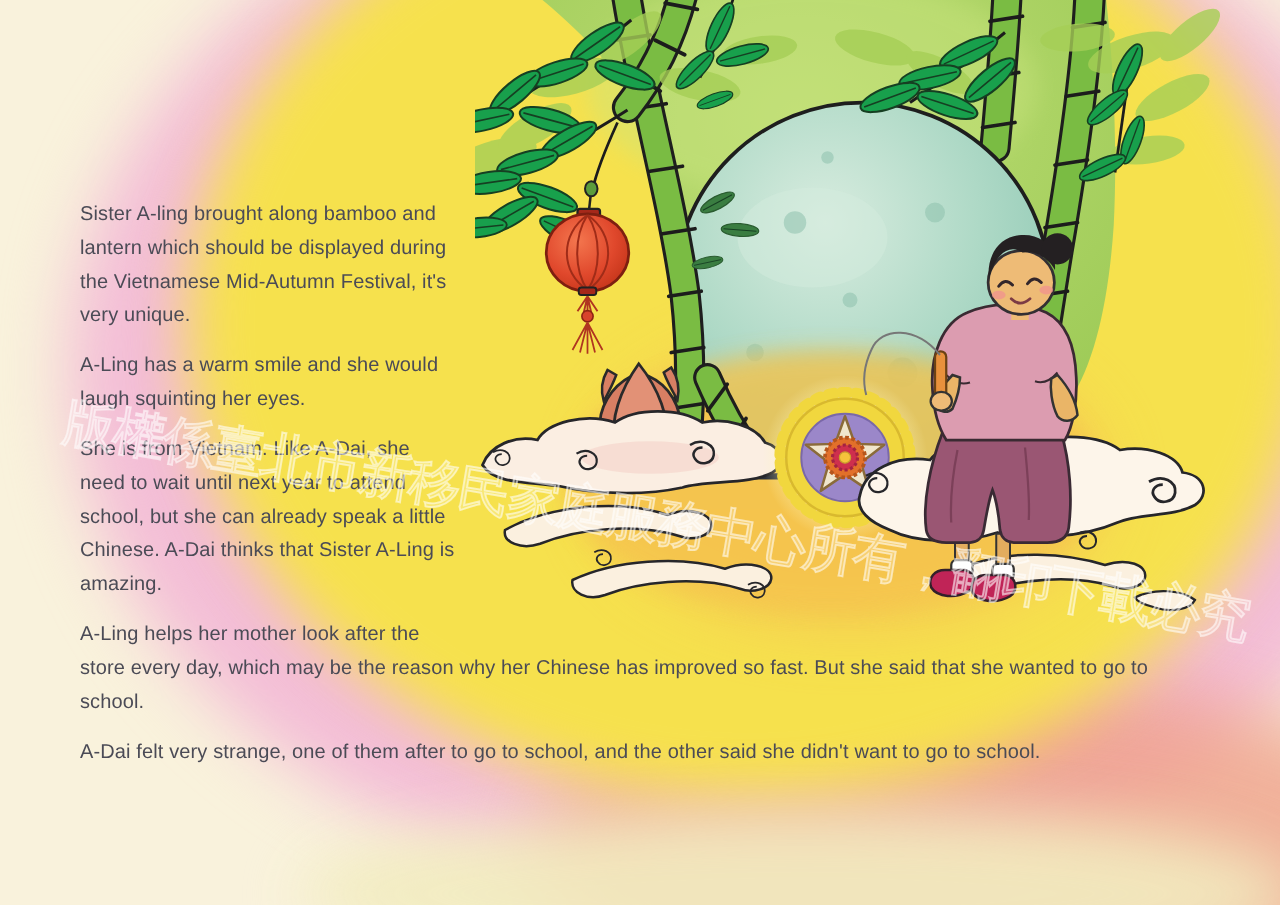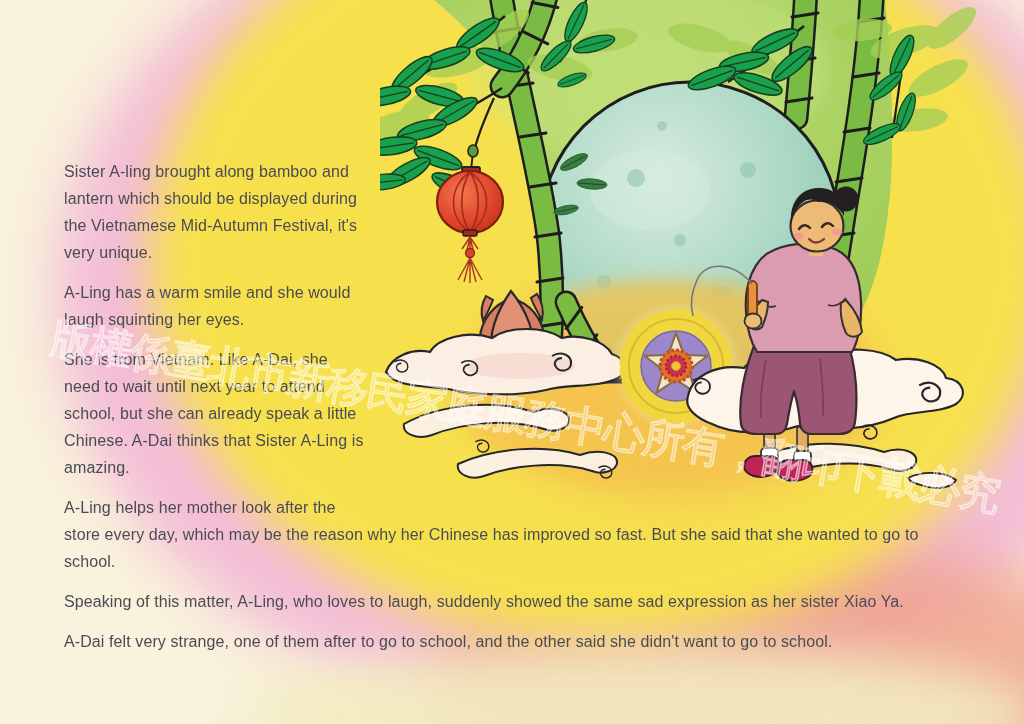--- a/index.html
+++ b/index.html
@@ -266,19 +266,18 @@
       <path d="M752,284 C733,261 705,261 697,280 C691,293 690,305 693,316" fill="none" stroke="#777" stroke-width="1.6"></path>
     </g>
   </svg>
 
   <div class="story">
     <div class="illu-spacer"></div>
     <p>Sister A-ling brought along bamboo and lantern which should be displayed during the Vietnamese Mid-Autumn Festival, it's very unique.</p>
     <p>A-Ling has a warm smile and she would laugh squinting her eyes.</p>
     <p>She is from Vietnam. Like A-Dai, she need to wait until next year to attend school, but she can already speak a little Chinese. A-Dai thinks that Sister A-Ling is amazing.</p>
     <p>A-Ling helps her mother look after the store every day, which may be the reason why her Chinese has improved so fast. But she said that she wanted to go to school.</p>
-    <p>Speaking of this matter, A-Ling, who loves to laugh, suddenly showed the same sad expression as her sister Xiao Ya.</p>
     <p>A-Dai felt very strange, one of them after to go to school, and the other said she didn't want to go to school.</p>
   </div>
 
   <div class="watermark">版權係臺北市新移民家庭服務中心所有，翻印下載必究</div>
 
 </div>
 
 </body></html>

